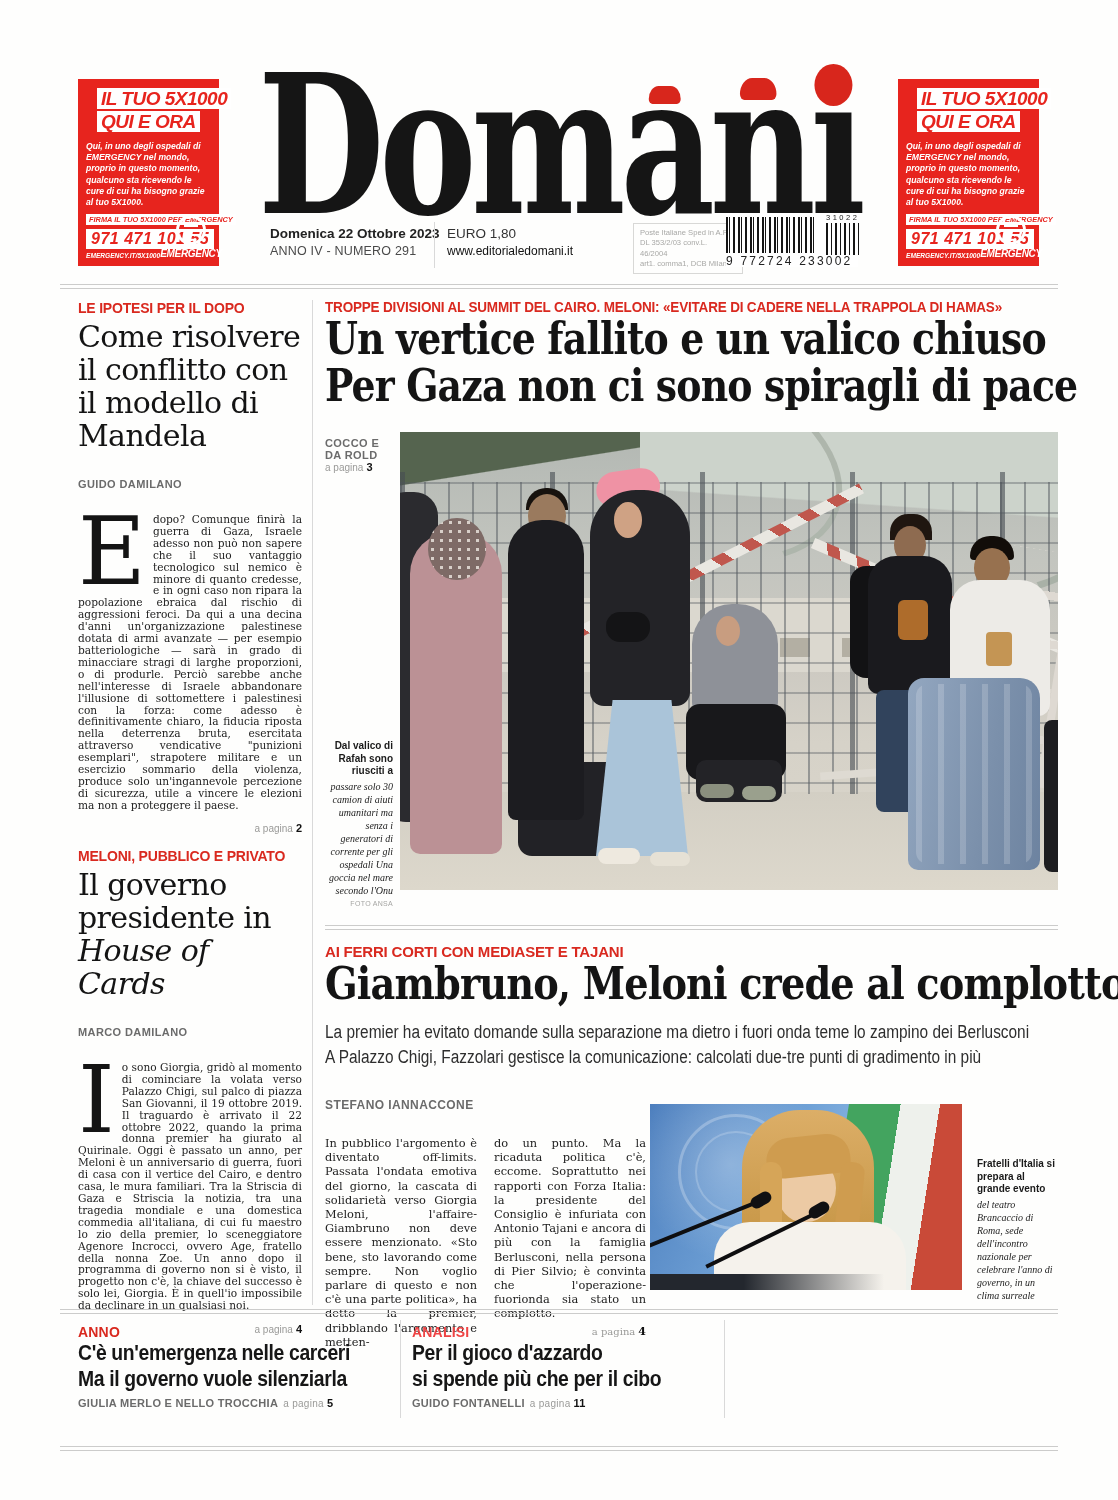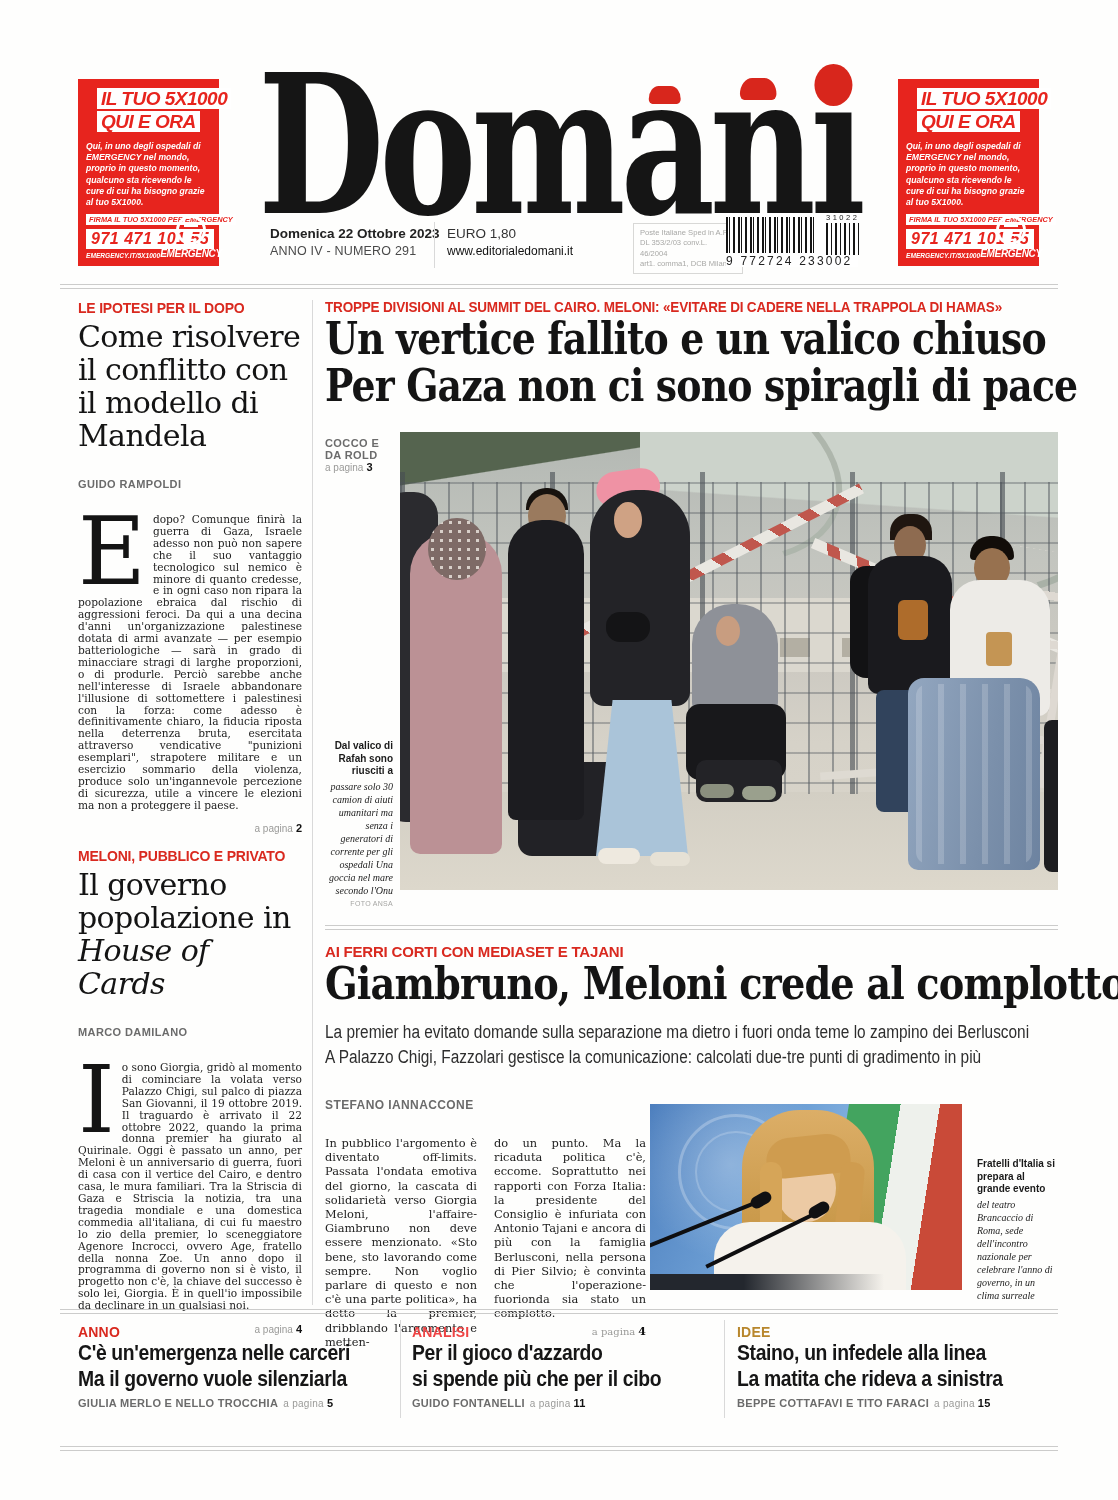--- a/index.html
+++ b/index.html
@@ -273,28 +273,28 @@
       <div class="bc-side-bars"></div>
     </div>
   </div>
 
   <div class="hr2 hr-top"></div>
   <div class="vline vl-main"></div>
 
   <article class="col-left">
     <div class="kicker">LE IPOTESI PER IL DOPO</div>
     <h2 class="lh" style="margin:4px 0 0 0;">Come risolvere il conflitto con il modello di Mandela</h2>
-    <div class="byline lby">GUIDO RAMPOLDI</div>
+    <div class="byline lby">GUIDO DAMILANO</div>
     <p class="lbody"><span class="dropcap">E</span><span>dopo? Comunque finirà la guerra di Gaza, Israele adesso non può non sapere che il suo vantaggio tecnologico sul nemico è minore di quanto credesse, e in ogni caso non ripara la popolazione ebraica dal rischio di aggressioni feroci. Da qui a una decina d'anni un'organizzazione palestinese dotata di armi avanzate — per esempio batteriologiche — sarà in grado di minacciare stragi di larghe proporzioni, o di produrle. Perciò sarebbe anche nell'interesse di Israele abbandonare l'illusione di sottomettere i palestinesi con la forza: come adesso è definitivamente chiaro, la fiducia riposta nella deterrenza bruta, esercitata attraverso vendicative "punizioni esemplari", strapotere militare e un esercizio sommario della violenza, produce solo un'ingannevole percezione di sicurezza, utile a vincere le elezioni ma non a proteggere il paese.</span></p>
     <div class="pg"><span>a pagina</span><b>2</b></div>
   </article>
 
   <article class="col-left2">
     <div class="kicker">MELONI, PUBBLICO E PRIVATO</div>
-    <h2 class="lh" style="margin:4px 0 0 0;"><span>Il governo popolazione in </span><i>House of Cards</i></h2>
+    <h2 class="lh" style="margin:4px 0 0 0;"><span>Il governo presidente in </span><i>House of Cards</i></h2>
     <div class="byline lby">MARCO DAMILANO</div>
     <p class="lbody"><span class="dropcap">I</span><span>o sono Giorgia, gridò al momento di cominciare la volata verso Palazzo Chigi, sul palco di piazza San Giovanni, il 19 ottobre 2019. Il traguardo è arrivato il 22 ottobre 2022, quando la prima donna premier ha giurato al Quirinale. Oggi è passato un anno, per Meloni è un anniversario di guerra, fuori di casa con il vertice del Cairo, e dentro casa, le mura familiari. Tra la Striscia di Gaza e Striscia la notizia, tra una tragedia mondiale e una domestica commedia all'italiana, di cui fu maestro lo zio della premier, lo sceneggiatore Agenore Incrocci, ovvero Age, fratello della nonna Zoe. Un anno dopo il programma di governo non si è visto, il progetto non c'è, la chiave del successo è solo lei, Giorgia. È in quell'io impossibile da declinare in un qualsiasi noi.</span></p>
     <div class="pg"><span>a pagina</span><b>4</b></div>
   </article>
 
   <section class="main">
     <div class="kicker"><span class="squeeze" style="transform:scaleX(.9);">TROPPE DIVISIONI AL SUMMIT DEL CAIRO. MELONI: «EVITARE DI CADERE NELLA TRAPPOLA DI HAMAS»</span></div>
     <h1 class="lead-hl" style="margin:0;">
       <span class="squeeze">Un vertice fallito e un valico chiuso</span><br>
       <span class="squeeze">Per Gaza non ci sono spiragli di pace</span>
@@ -414,23 +414,15 @@
 
   <section class="b-item b2">
     <div class="b-label lbl-analisi">ANALISI</div>
     <div class="b-title">
       <span class="squeeze">Per il gioco d'azzardo</span><br>
       <span class="squeeze">si spende più che per il cibo</span>
     </div>
     <div class="b-authors"><span>GUIDO FONTANELLI</span><span class="pga">a pagina</span><b>11</b></div>
   </section>
 
-  <section class="b-item b3">
-    <div class="b-label lbl-idee">IDEE</div>
-    <div class="b-title">
-      <span class="squeeze">Staino, un infedele alla linea</span><br>
-      <span class="squeeze">La matita che rideva a sinistra</span>
-    </div>
-    <div class="b-authors"><span>BEPPE COTTAFAVI E TITO FARACI</span><span class="pga">a pagina</span><b>15</b></div>
-  </section>
 
   <div class="hr2 hr-end"></div>
 </div>
 
 </body></html>

